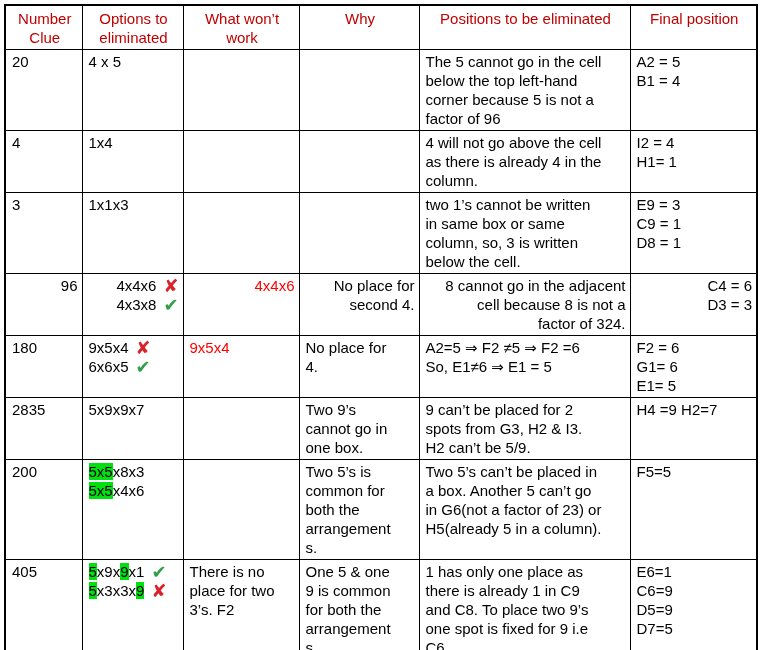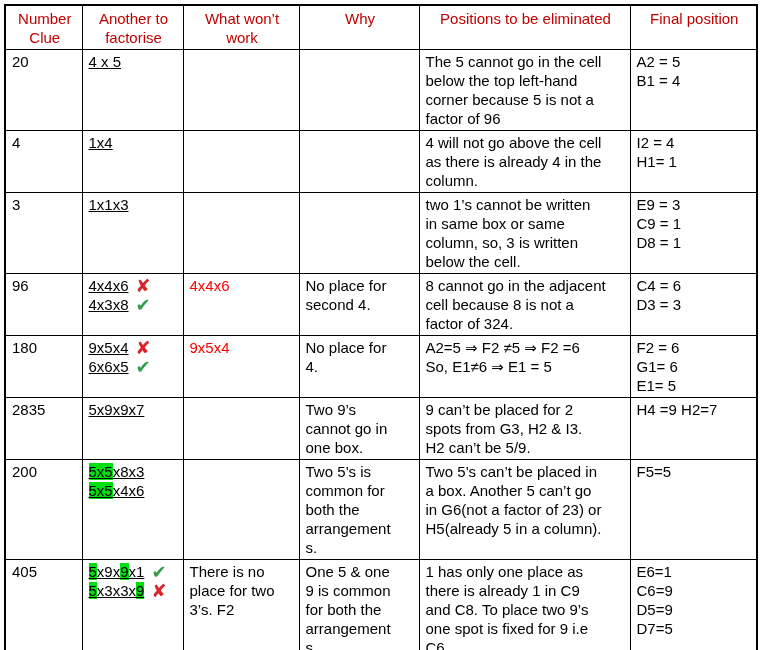--- a/index.html
+++ b/index.html
@@ -7,21 +7,21 @@
   .page{width:761px;height:650px;box-sizing:border-box;padding:4px 0 0 4px;background:#fff;}
   table{border-collapse:collapse;table-layout:fixed;width:752px;border:2px solid #000;}
   col.c0{width:77px;}col.c1{width:101px;}col.c2{width:116px;}
   col.c3{width:120px;}col.c4{width:211px;}col.c5{width:127px;}
   th,td{border:1px solid #000;vertical-align:top;padding:2px 4px 2px 6px;
         font-size:15px;line-height:19px;overflow:hidden;}
   th{color:var(--header-red,#c00000);text-align:center;font-weight:normal;
      height:36px;padding-top:3px;}
   td{white-space:pre-line;color:#000;}
   td.red{color:var(--red-text,#ff0000);}
-  .opt-line{white-space:nowrap;text-decoration:underline;}
+  .opt-line{white-space:nowrap;}
   .hl{background:var(--hl-green,#00e00e);}
   .mark{font-family:"DejaVu Sans",sans-serif;font-weight:bold;font-size:18px;
         margin-left:7px;vertical-align:-1px;display:inline-block;}
   .mark.check{color:var(--check-green,#2f9e44);}
   .mark.cross{color:var(--cross-red,#d9232a);}
 </style>
 </head>
 <body>
 
 <div class="page">
@@ -30,21 +30,21 @@
       <col class="c0">
         <col class="c1">
         <col class="c2">
       <col class="c3">
         <col class="c4">
         <col class="c5">
     </colgroup>
     <thead>
       <tr>
         <th>Number Clue</th>
-        <th>Another to factorise</th>
+        <th>Options to eliminated</th>
         <th>What won’t work</th>
         <th>Why</th>
         <th>Positions to be eliminated</th>
         <th>Final position</th>
       </tr>
     </thead>
     <tbody>
         <tr style="height: 78px;">
           <td>20</td>
           <td><div class="opt-line"><span>4 x 5</span></div></td>
@@ -74,21 +74,21 @@
           <td></td>
           <td></td>
           <td>two 1’s cannot be written
 in same box or same
 column, so, 3 is written
 below the cell.</td>
           <td>E9 = 3
 C9 = 1
 D8 = 1</td>
         </tr>
-        <tr style="height: 57px;">
+        <tr style="height: 57px; text-align: right;">
           <td>96</td>
           <td><div class="opt-line"><span>4x4x6</span><span class="mark cross">✘</span></div><div class="opt-line"><span>4x3x8</span><span class="mark check">✔</span></div></td>
           <td class="red">4x4x6</td>
           <td>No place for
 second 4.</td>
           <td>8 cannot go in the adjacent
 cell because 8 is not a
 factor of 324.</td>
           <td>C4 = 6
 D3 = 3</td>

